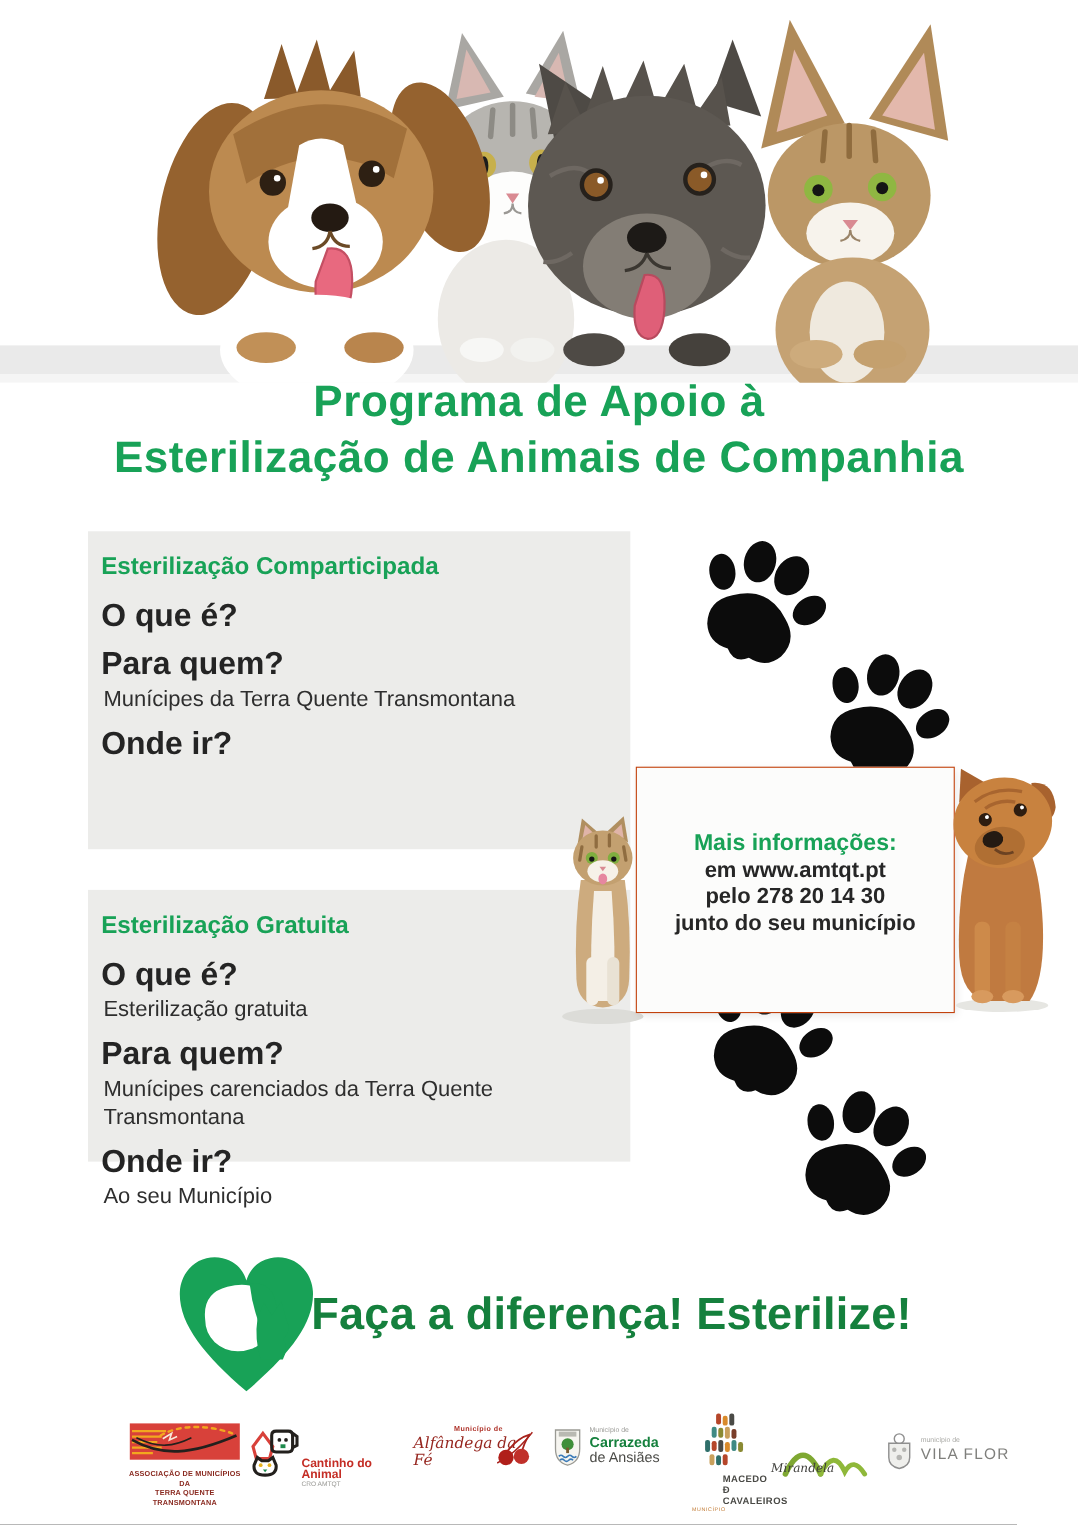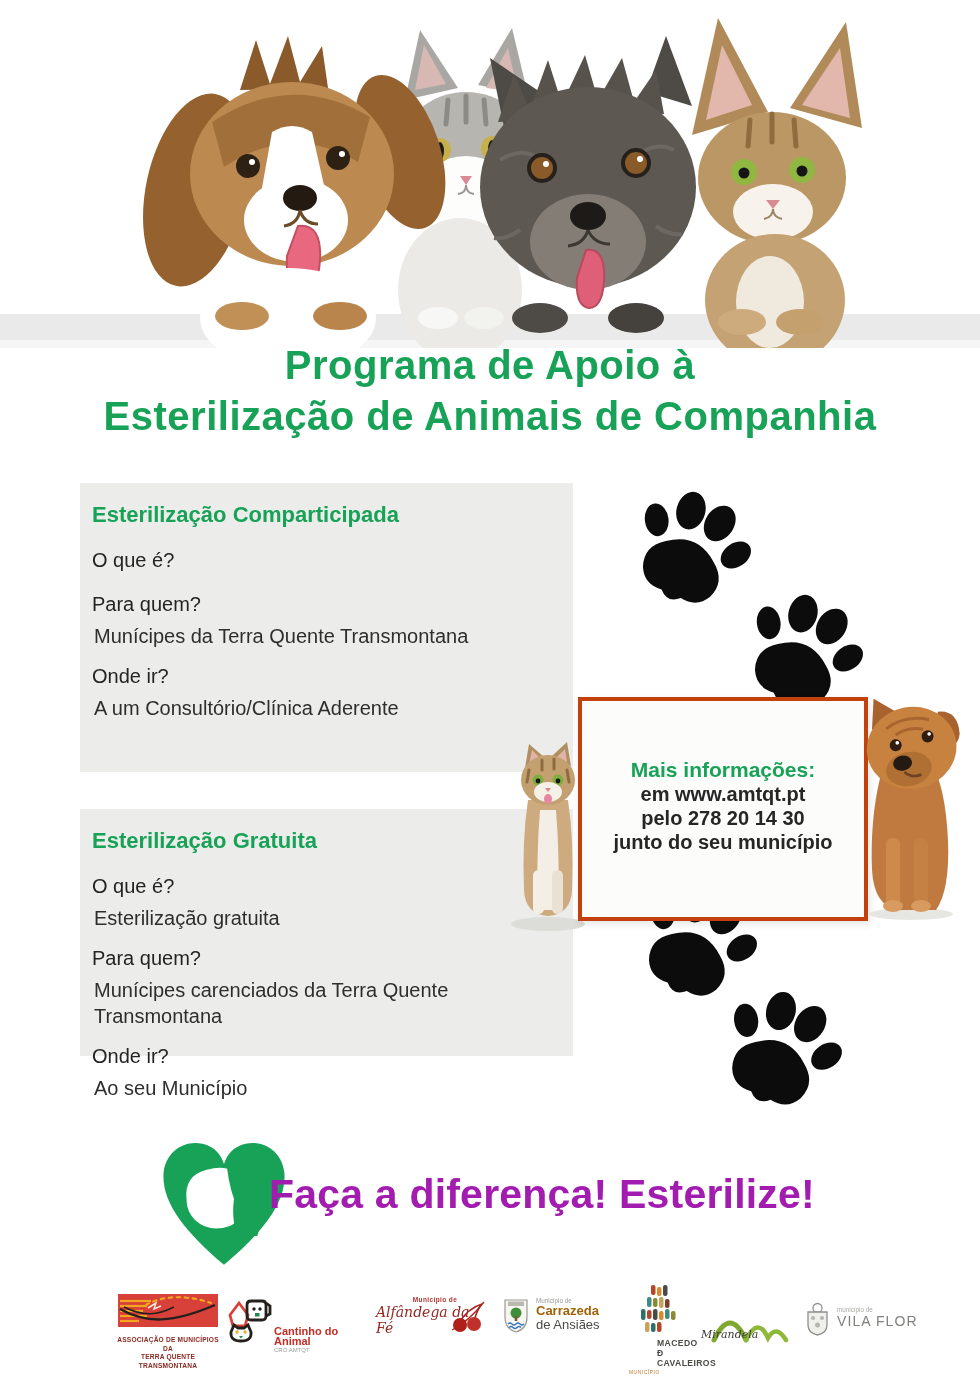--- a/index.html
+++ b/index.html
@@ -17,64 +17,64 @@
     color:#18a257;font-weight:bold;font-size:40px;line-height:51px;letter-spacing:.5px;
   }
   
   .qbox{
     position:absolute;left:80px;width:493px;background:#ececea;
     padding:10px 10px 10px 12px;box-sizing:border-box;
   }
   .box1{top:483px;height:289px;}
   .box2{top:809px;height:247px;z-index:1;}
   .qbox h2{margin:4px 0 2px 0;font-size:22px;line-height:36px;color:#18a257;font-weight:bold;}
-  .qbox h3{margin:10px 0 2px 0;font-size:20px;line-height:34px;color:#242424;font-weight:normal;}
+  .qbox h3{margin:10px 0 2px 0;font-size:29px;line-height:34px;color:#242424;font-weight:bold;}
   .qbox p{margin:2px 0 0 2px;font-size:20px;line-height:26px;color:#2e2e2e;}
   
   .paw{position:absolute;color:#0c0c0c;}
   .paw svg{display:block;width:100%;height:100%;}
   .paw1{left:625px;top:484px;width:134px;height:126px;transform:rotate(24deg);z-index:2;}
   .paw2{left:737px;top:587px;width:134px;height:126px;transform:rotate(24deg);z-index:2;}
   .paw3{left:631px;top:877px;width:134px;height:126px;transform:rotate(24deg);z-index:2;}
   .paw4{left:714px;top:984px;width:136px;height:128px;transform:rotate(24deg);z-index:2;}
   
   .info-box{
     position:absolute;left:578px;top:697px;width:290px;height:224px;
-    background:#fcfcfb;border:4px solid #c2410c;box-sizing:border-box;
+    background:#fcfcfb;border:1px solid #c2410c;box-sizing:border-box;
     box-shadow:2px 3px 8px rgba(0,0,0,.10);z-index:3;
     text-align:center;padding-top:56px;
   }
   .info-box .ih{color:#18a257;font-weight:bold;font-size:21px;line-height:25px;margin:0;}
   .info-box p{color:#262626;font-weight:bold;font-size:20px;line-height:24px;margin:0;}
   .peek-cat{position:absolute;left:509px;top:740px;width:78px;height:192px;z-index:2;}
   .peek-dog{position:absolute;left:856px;top:690px;width:124px;height:232px;z-index:4;}
   
   .heart-logo{position:absolute;left:152px;top:1128px;width:144px;height:144px;}
   .tagline{
-    position:absolute;left:269px;top:1168px;width:660px;
-    font-size:41px;font-weight:bold;color:#a21caf;letter-spacing:.2px;line-height:52px;
+    position:absolute;left:283px;top:1168px;width:660px;
+    font-size:41px;font-weight:bold;color:#15803d;letter-spacing:.2px;line-height:52px;
   }
   
   .footer{position:absolute;left:0;top:1280px;width:980px;height:95px;}
   .logo{position:absolute;}
   .logo-amtqt{left:114px;top:13px;width:108px;text-align:center;}
   .logo-amtqt .cap{margin-top:3px;font-size:6.6px;font-weight:bold;color:#8a2a20;line-height:8.5px;letter-spacing:.2px;}
   .logo-cantinho{left:224px;top:14px;width:120px;}
   .logo-cantinho .txt{position:absolute;left:50px;top:32px;width:80px;}
   .logo-cantinho .t1{font-size:11px;font-weight:bold;color:#c42d25;line-height:10px;}
   .logo-cantinho .t2{font-size:6px;color:#9a9a96;margin-top:1px;}
   .logo-alfandega{left:376px;top:16px;width:110px;}
   .logo-alfandega .small{font-size:6.5px;font-weight:bold;color:#b0352c;letter-spacing:.4px;text-align:center;margin-left:8px;}
   .logo-alfandega .script{font-family:"DejaVu Serif","Liberation Serif",serif;font-style:italic;
     font-size:14px;color:#96261f;line-height:16px;margin-top:1px;}
   .logo-carrazeda{left:502px;top:16px;width:110px;}
   .logo-carrazeda .crest{position:absolute;left:0;top:0;}
   .logo-carrazeda .txt{position:absolute;left:34px;top:1px;width:76px;}
   .logo-carrazeda .small{font-size:6.3px;color:#9a9a96;}
-  .logo-carrazeda .l1{font-size:13px;font-weight:bold;color:#a16207;line-height:14px;}
+  .logo-carrazeda .l1{font-size:13px;font-weight:bold;color:#15803d;line-height:14px;}
   .logo-carrazeda .l2{font-size:13px;color:#4a4a46;line-height:14px;}
   .logo-macedo{left:629px;top:4px;width:70px;text-align:left;}
   .logo-macedo .l{font-size:8.6px;font-weight:bold;color:#4a4a46;line-height:10px;letter-spacing:.4px;padding-left:28px;}
   .logo-macedo .small{font-size:4.8px;color:#c07830;margin-top:2px;letter-spacing:.6px;}
   .logo-mirandela{left:700px;top:22px;width:95px;}
   .logo-vilaflor{left:804px;top:22px;width:120px;}
   .logo-vilaflor .crest{position:absolute;left:0;top:0;}
   .logo-vilaflor .txt{position:absolute;left:33px;top:4px;}
   .logo-vilaflor .small{font-size:6.3px;color:#a8a8a4;}
   .logo-vilaflor .big{font-size:14px;color:#7f7f7c;letter-spacing:1.1px;line-height:16px;}
@@ -173,21 +173,20 @@
     <div>Programa de Apoio à</div>
     <div>Esterilização de Animais de Companhia</div>
   </div>
 
   <section class="qbox box1">
     <h2>Esterilização Comparticipada</h2>
     <h3>O que é?</h3>
     <h3>Para quem?</h3>
     <p>Munícipes da Terra Quente Transmontana</p>
     <h3>Onde ir?</h3>
-    <p>A um Consultório/Clínica Aderente</p>
   </section>
 
   <section class="qbox box2">
     <h2>Esterilização Gratuita</h2>
     <h3>O que é?</h3>
     <p>Esterilização gratuita</p>
     <h3>Para quem?</h3>
     <p>Munícipes carenciados da Terra Quente Transmontana</p>
     <h3>Onde ir?</h3>
     <p>Ao seu Município</p>

